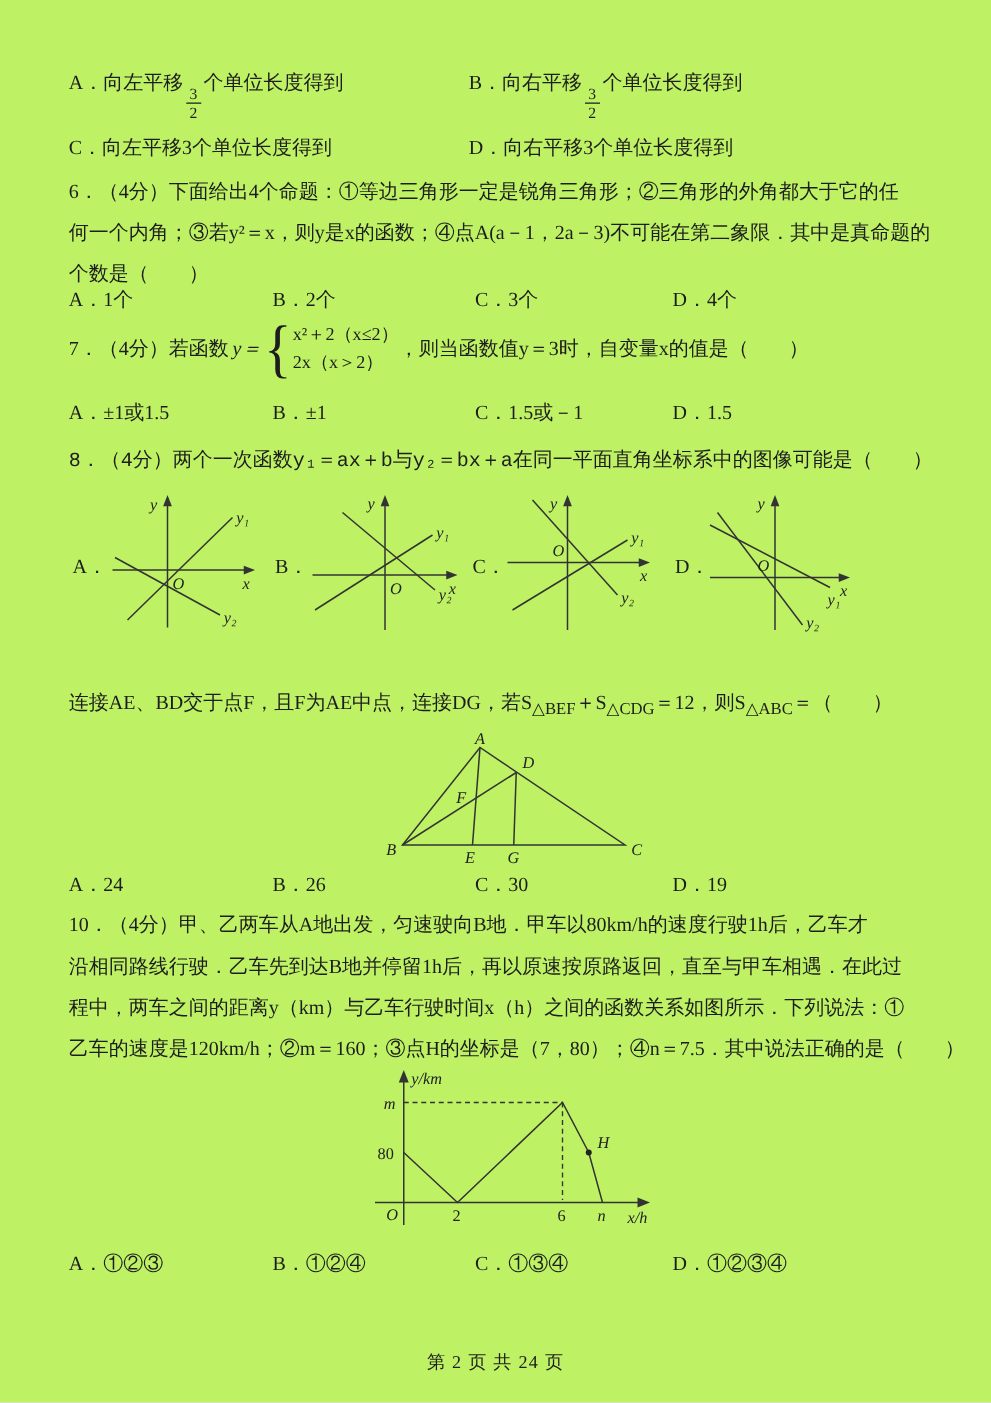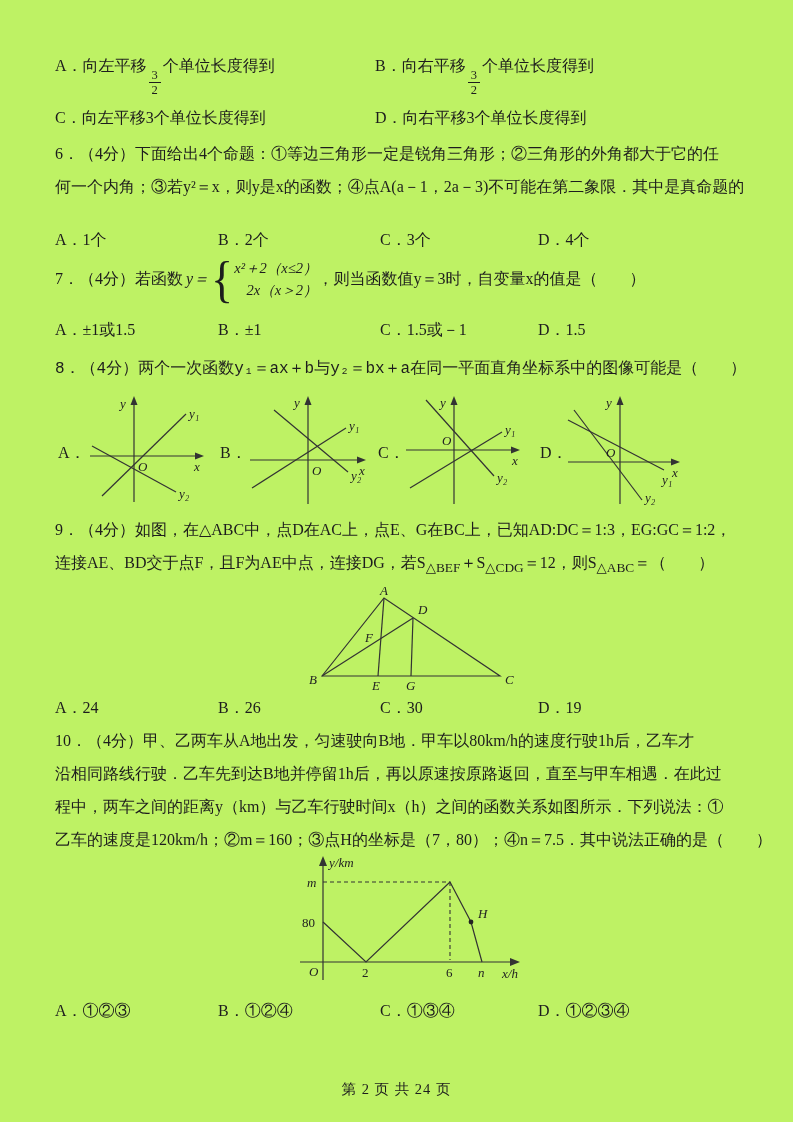--- a/index.html
+++ b/index.html
@@ -9,21 +9,21 @@
     font-family:"Liberation Serif","DejaVu Serif",serif;
   }
   .line{position:absolute;left:55px;width:700px;font-size:16px;line-height:22px;white-space:nowrap;}
   .opt{position:absolute;font-size:16px;white-space:nowrap;}
   .frac{display:inline-flex;flex-direction:column;align-items:center;vertical-align:-8px;
         font-size:12.5px;line-height:1.15;margin:0 2px;}
   .frac .den{border-top:1px solid #1d1d1d;padding:0 3px;}
   .frac .num{padding:0 3px;}
   .q7row{position:absolute;left:55px;top:256px;display:flex;align-items:center;font-size:16px;}
   .brace{font-size:46px;font-weight:400;line-height:1;transform:scaleY(1.12);margin:0 1px 0 2px;}
-  .cases{display:flex;flex-direction:column;font-size:14.5px;line-height:1.55;font-style:italic;text-align:right;}
+  .cases{display:flex;flex-direction:column;font-size:14.5px;line-height:1.55;}
   .glabel-wrap{position:absolute;font-size:16px;}
   svg text{font-size:13px;font-style:italic;fill:#222;font-family:"Liberation Serif","DejaVu Serif",serif;}
   svg .upr{font-style:normal;}
   .axis,.curve{stroke:#333;stroke-width:1.2;fill:none;}
   .dash{stroke:#333;stroke-width:1.1;fill:none;stroke-dasharray:4 3;}
   .arrow{fill:#333;stroke:none;}
   .hdr{position:absolute;left:0;width:100%;text-align:center;font-weight:bold;font-size:17.5px;}
   .ftr{position:absolute;left:0;width:100%;text-align:center;font-size:14.5px;letter-spacing:1px;}
 </style>
 </head>
@@ -41,20 +41,21 @@
     <span>B．</span><span>向右平移</span><span class="frac">
         <span class="num">3</span>
         <span class="den">2</span>
       </span><span>个单位长度得到</span>
   </div>
   <div class="opt" style="left:55px;top:108px;">C．向左平移3个单位长度得到</div>
   <div class="opt" style="left:375px;top:108px;">D．向右平移3个单位长度得到</div>
 
   <div class="line" style="top:143px;">6．（4分）下面给出4个命题：①等边三角形一定是锐角三角形；②三角形的外角都大于它的任</div>
   <div class="line" style="top:176px;">何一个内角；③若y²＝x，则y是x的函数；④点A(a－1，2a－3)不可能在第二象限．其中是真命题的</div>
+  <div class="line" style="top:209px;">个数是（　　）</div>
   <div class="opt" style="left:55px;top:230px;">A．1个</div>
   <div class="opt" style="left:218px;top:230px;">B．2个</div>
   <div class="opt" style="left:380px;top:230px;">C．3个</div>
   <div class="opt" style="left:538px;top:230px;">D．4个</div>
 
   <div class="q7row">
     <span>7．（4分）若函数</span>
     <span style="font-style:italic;margin-left:3px;">y＝</span>
     <span class="brace">{</span>
     <span class="cases">
@@ -123,21 +124,20 @@
     <polygon class="arrow" points="58,4 54.5,13 61.5,13"></polygon>
     <line class="curve" x1="6" y1="28" x2="102" y2="78"></line>
     <line class="curve" x1="12" y1="18" x2="80" y2="108"></line>
     <text x="44" y="15">y</text>
     <text x="110" y="85">x</text>
     <text x="44" y="65">O</text>
     <text x="100" y="92">y₁</text>
     <text x="83" y="110">y₂</text>
   </svg>
 
-  <div class="line" style="top:519px;">9．（4分）如图，在△ABC中，点D在AC上，点E、G在BC上，已知AD:DC＝1:3，EG:GC＝1:2，</div>
   <div class="line" style="top:552px;">
     <span>连接AE、BD交于点F，且F为AE中点，连接DG，若S</span><sub>△BEF</sub><span>＋S</span><sub>△CDG</sub><span>＝12，则S</span><sub>△ABC</sub><span>＝（　　）</span>
   </div>
 
   <svg style="position:absolute;left:292px;top:584px;" width="225" height="112" viewBox="0 0 225 112">
     <polygon points="30,92 92,14 208,92" fill="none" stroke="#333" stroke-width="1.2"></polygon>
     <line class="curve" x1="92" y1="14" x2="86" y2="92"></line>
     <line class="curve" x1="30" y1="92" x2="121" y2="34"></line>
     <line class="curve" x1="121" y1="34" x2="119" y2="92"></line>
     <text x="88" y="11">A</text>

